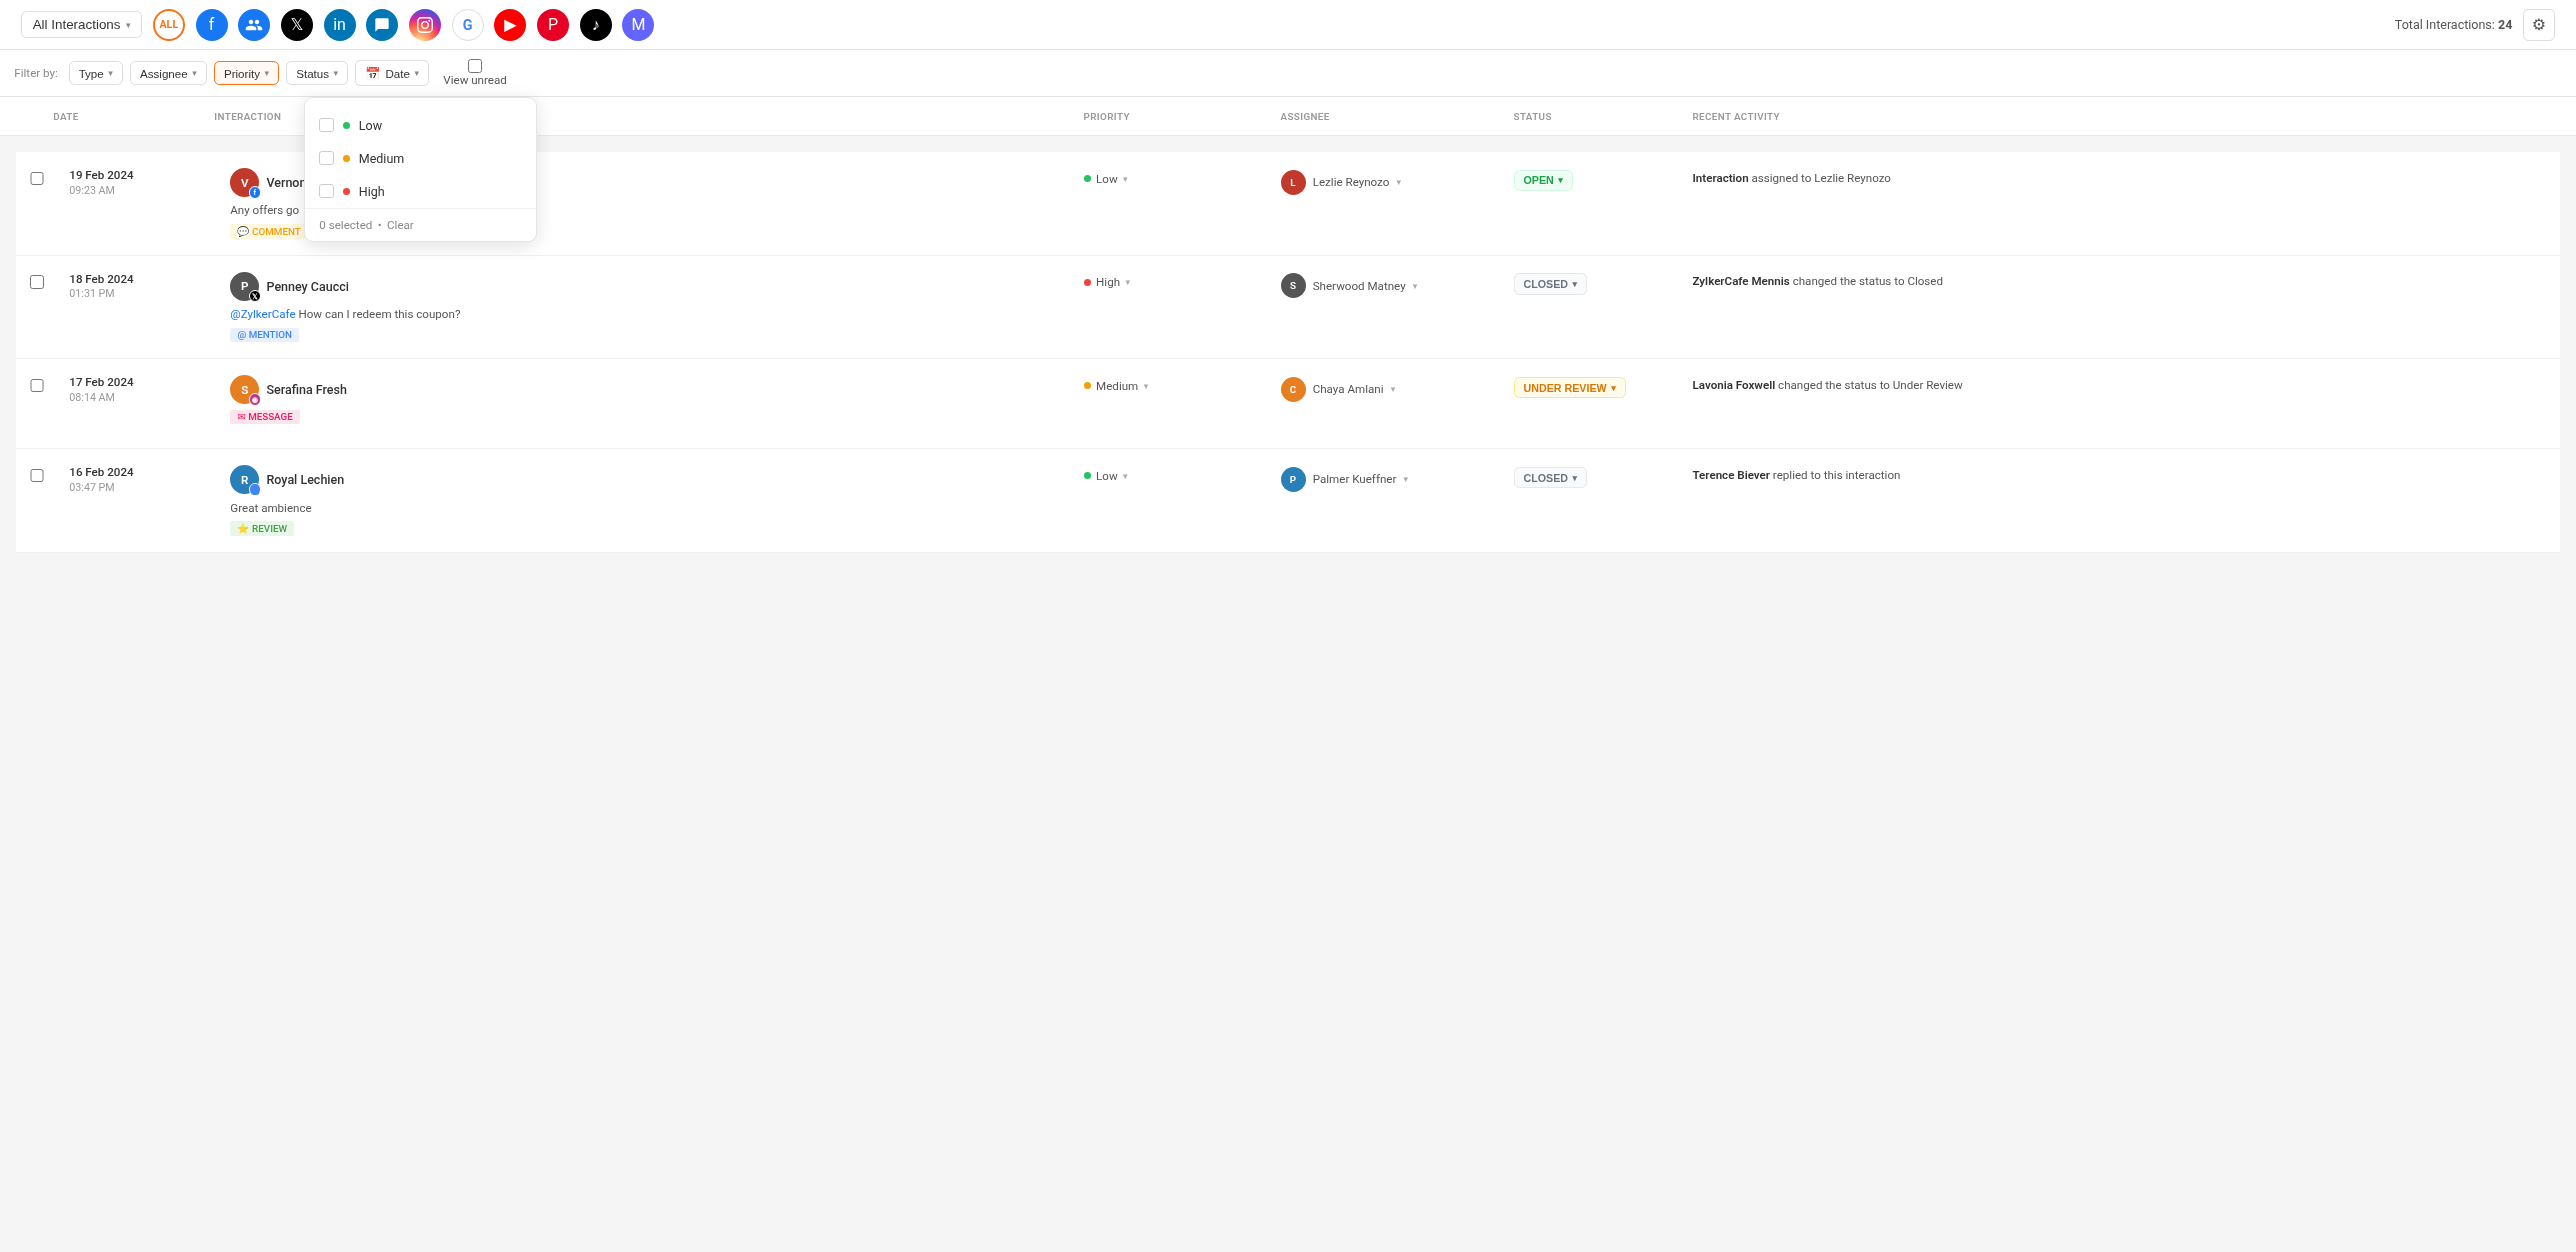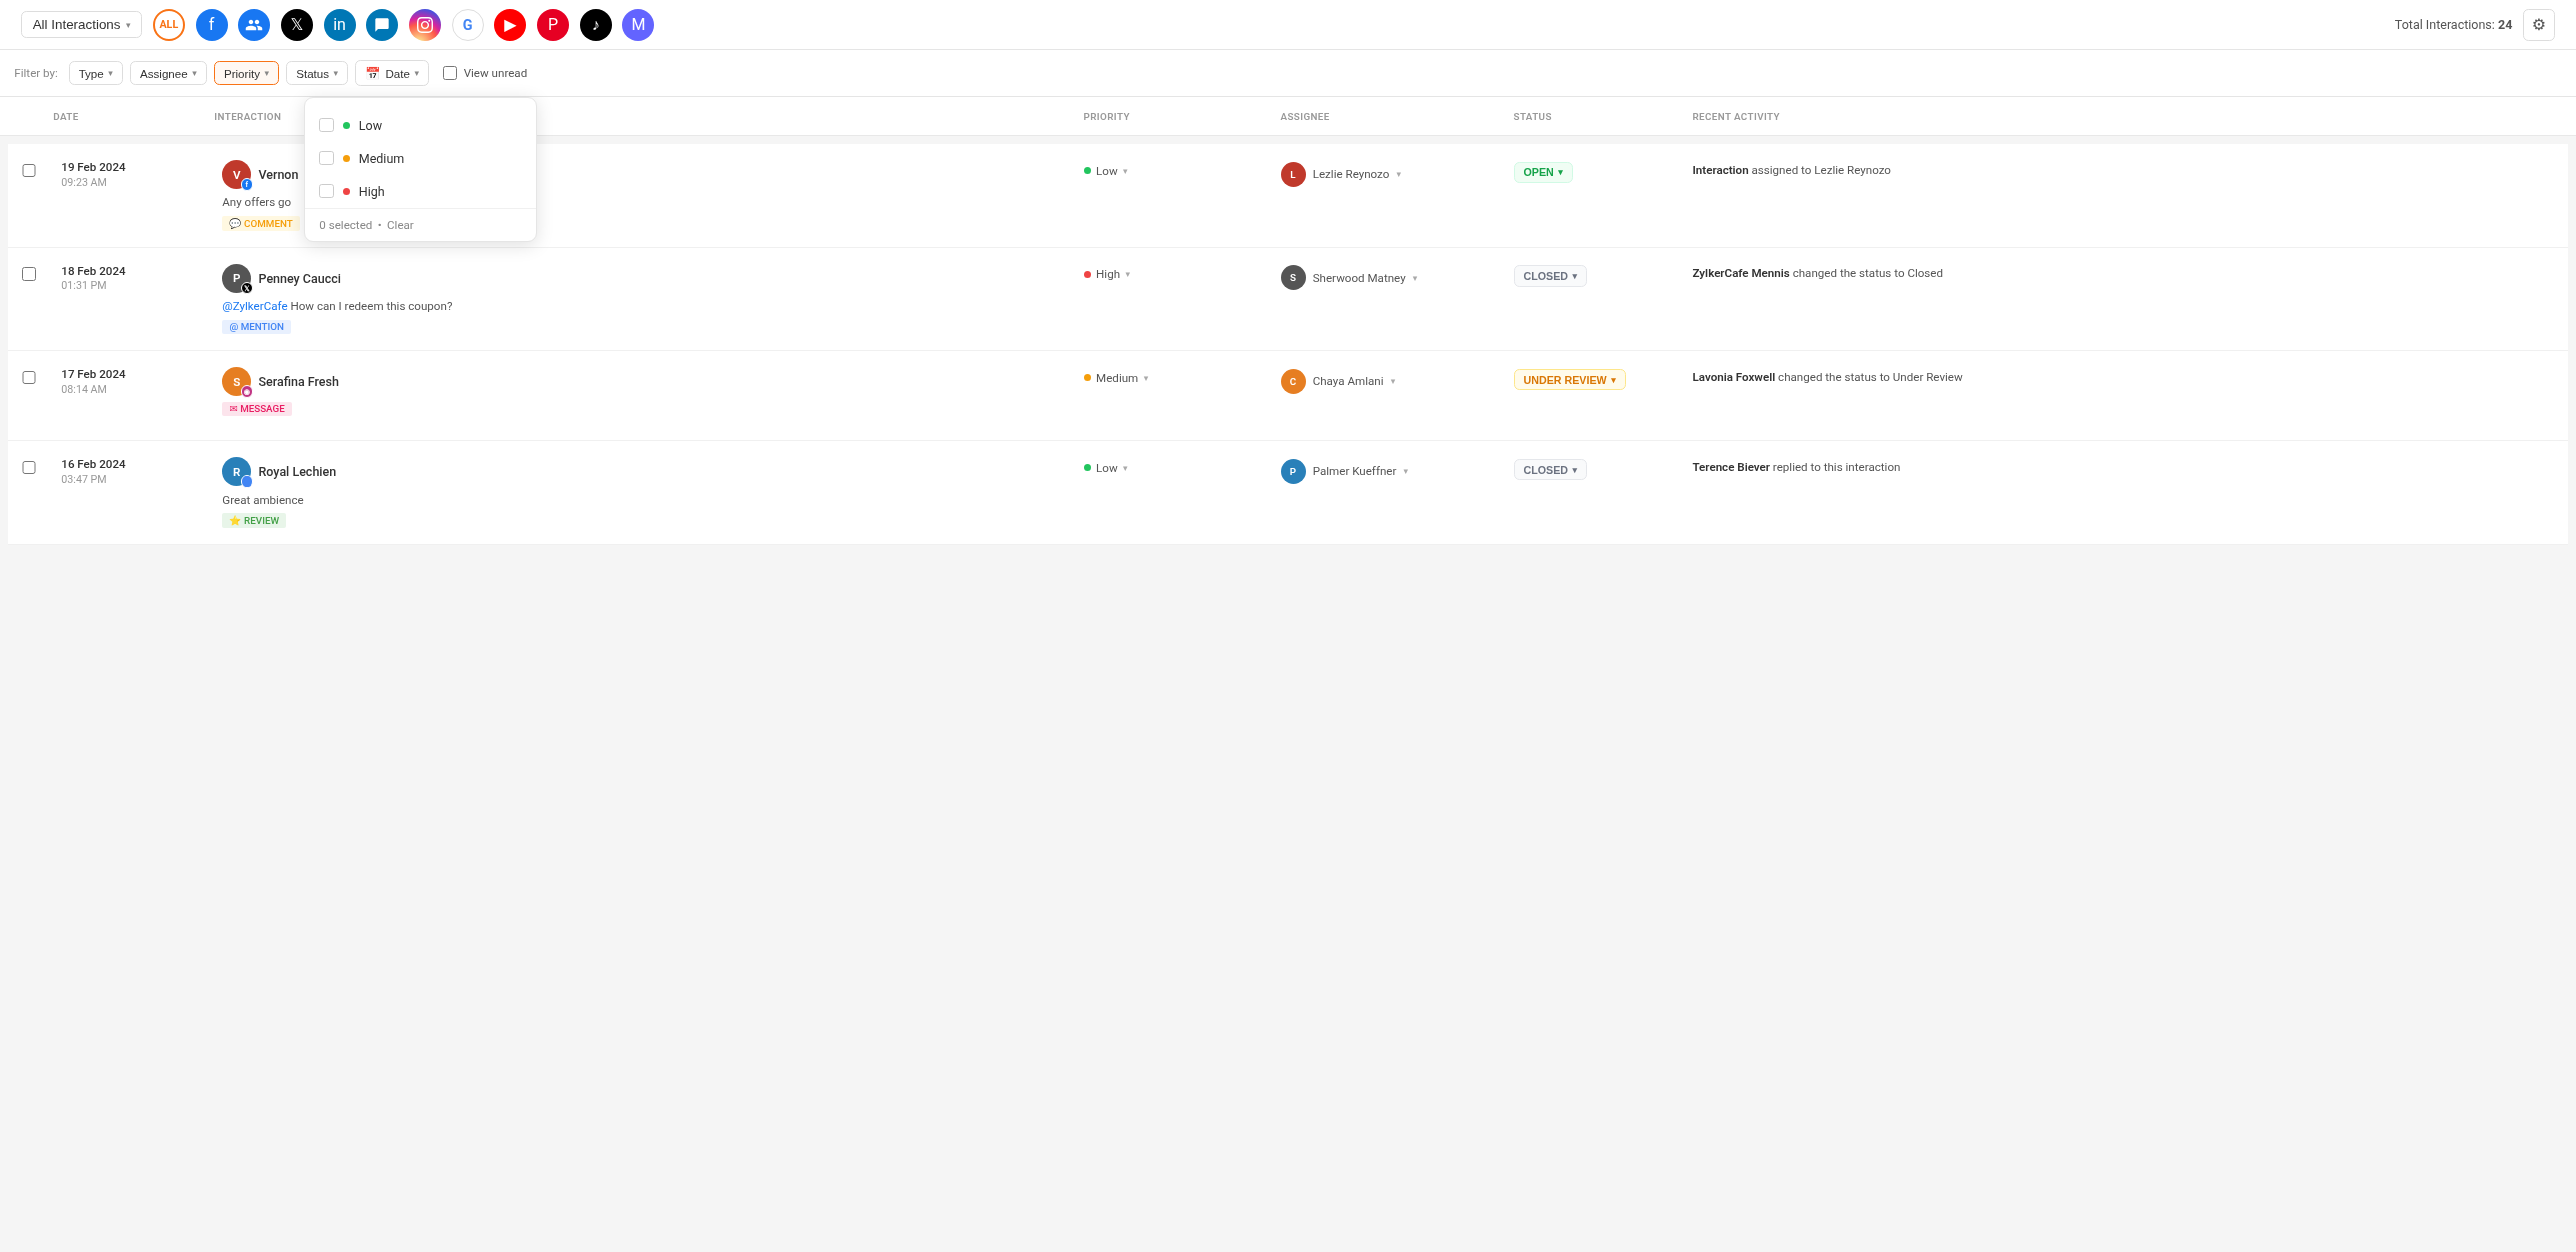--- a/index.html
+++ b/index.html
@@ -57,22 +57,22 @@
     .filter-btn {
       display: flex; align-items: center; gap: 4.5px;
       border: 0.9px solid #ddd; border-radius: 5.4px;
       padding: 4.5px 9px; background: #fff; cursor: pointer;
       font-size: 11.6px; color: #333; position: relative;
     }
     .filter-btn.active { border-color: #f97316; background: #fff8f3; }
     .filter-btn .chevron { font-size: 9px; color: #888; }
     .filter-btn .cal-icon { font-size: 12.5px; }
     .view-unread {
-      display: flex; align-items: center; gap: 7px;
-      margin-left: 7.2px; font-size: 11.6px; color: #555; cursor: pointer;
+      display: flex; align-items: center; gap: 0;
+      margin-left: 7.2px; font-size: 11.6px; color: #555; cursor: pointer; flex-direction: column;
     }
     .view-unread input[type=checkbox] { width: 13.4px; height: 13.4px; cursor: pointer; }
 
     
     .priority-dropdown {
       position: absolute; top: 47px; left: 304px;
       background: #fff; border: 0.9px solid #e5e5e5;
       border-radius: 9px; box-shadow: 0 3.6px 18px rgba(0,0,0,0.12);
       width: 233px; z-index: 100; padding: 10.7px 0 0 0;
     }
@@ -90,21 +90,21 @@
     .dot.medium { background: #f59e0b; }
     .dot.high { background: #ef4444; }
     .priority-footer {
       border-top: 0.9px solid #f0f0f0; padding: 9px 14.3px;
       display: flex; align-items: center; gap: 5.4px;
       font-size: 11.6px; color: #888;
     }
     .priority-footer .clear-link { color: #888; cursor: pointer; text-decoration: none; }
 
     
-    .table-container { background: #fff; margin: 8px; }
+    .table-container { background: #fff; margin: 16px; }
     .table-header {
       display: grid;
       grid-template-columns: 39px 161px 1fr 197px 233px 179px 1fr;
       padding: 0 14.3px; background: #fff;
       border-bottom: 0.9px solid #e8e8e8; height: 39px;
       align-items: center;
     }
     .table-header .col-label {
       font-size: 9.8px; font-weight: 600; color: #999;
       text-transform: uppercase; letter-spacing: 0.4px;

